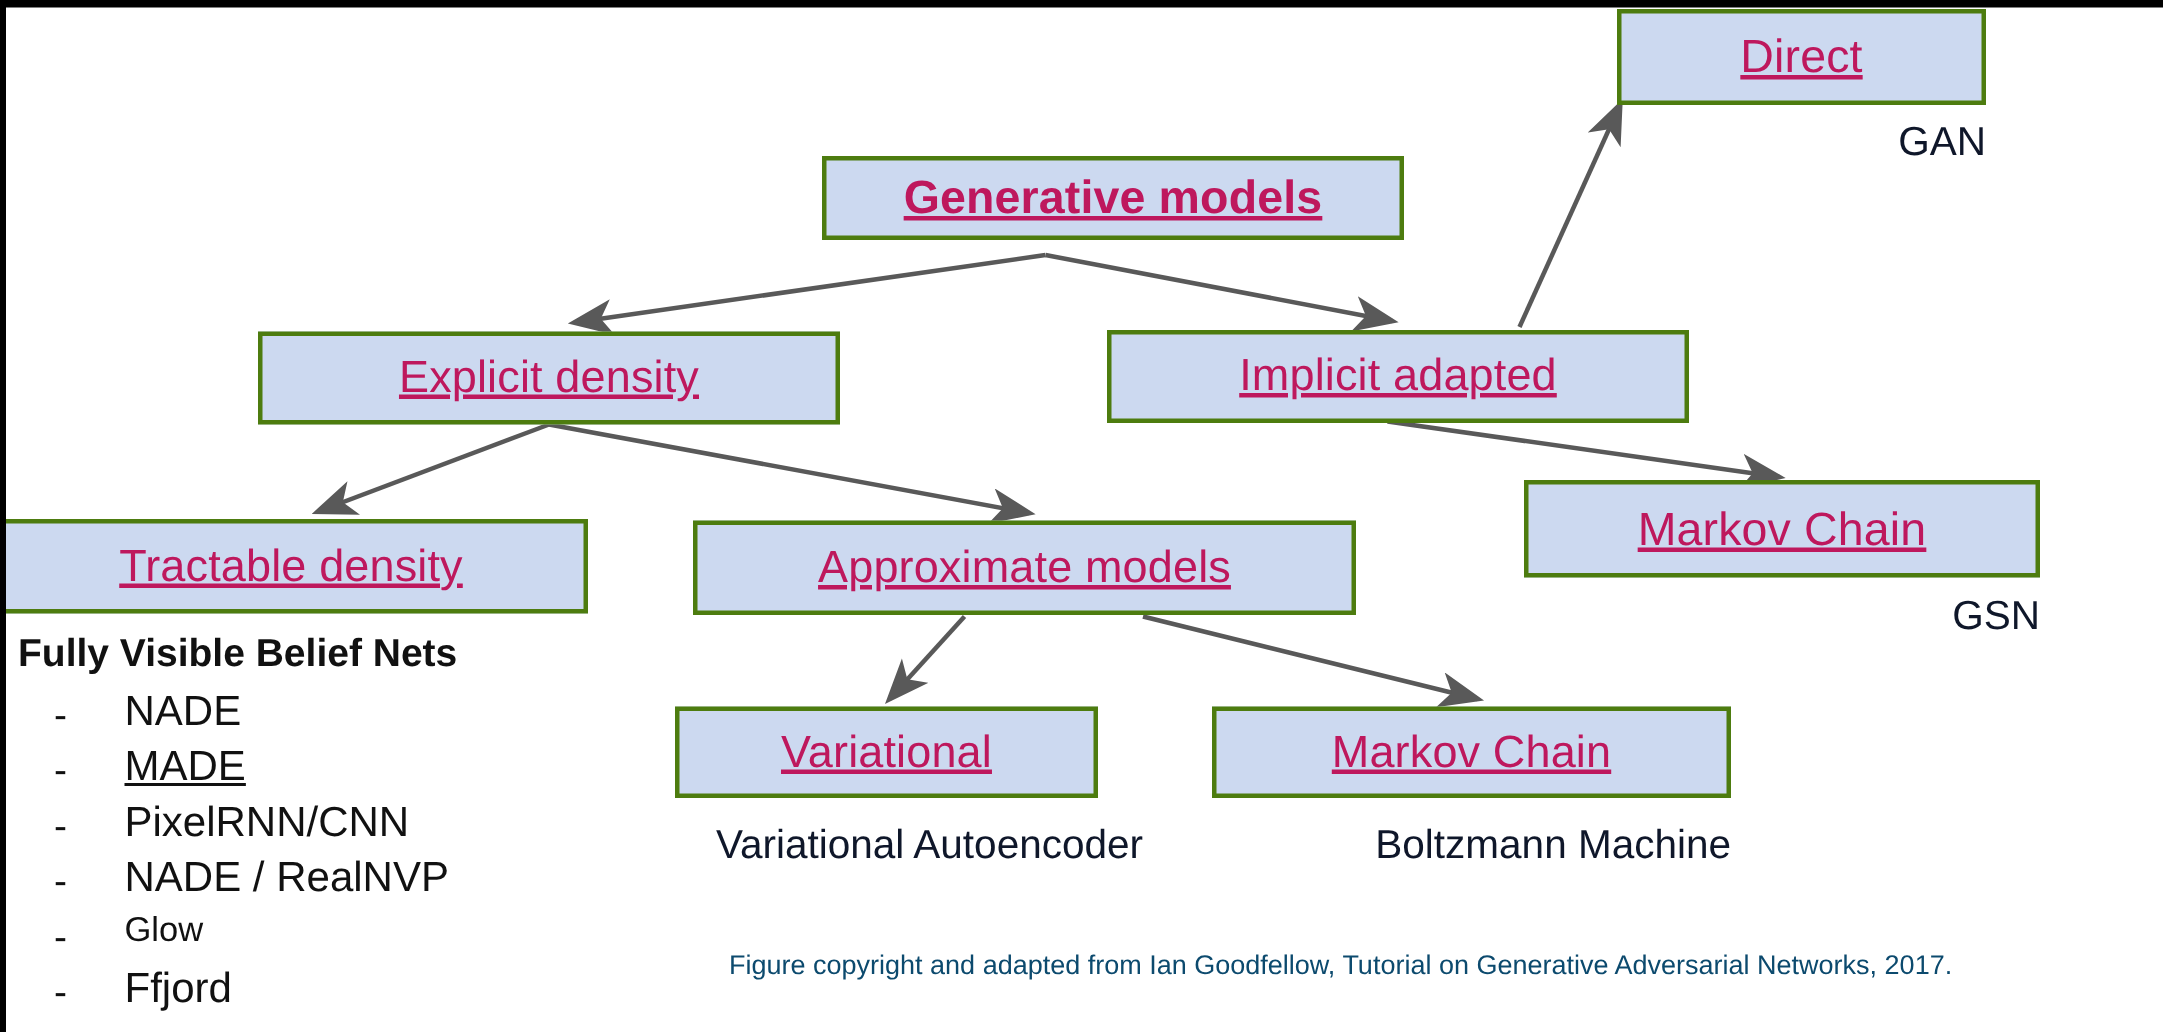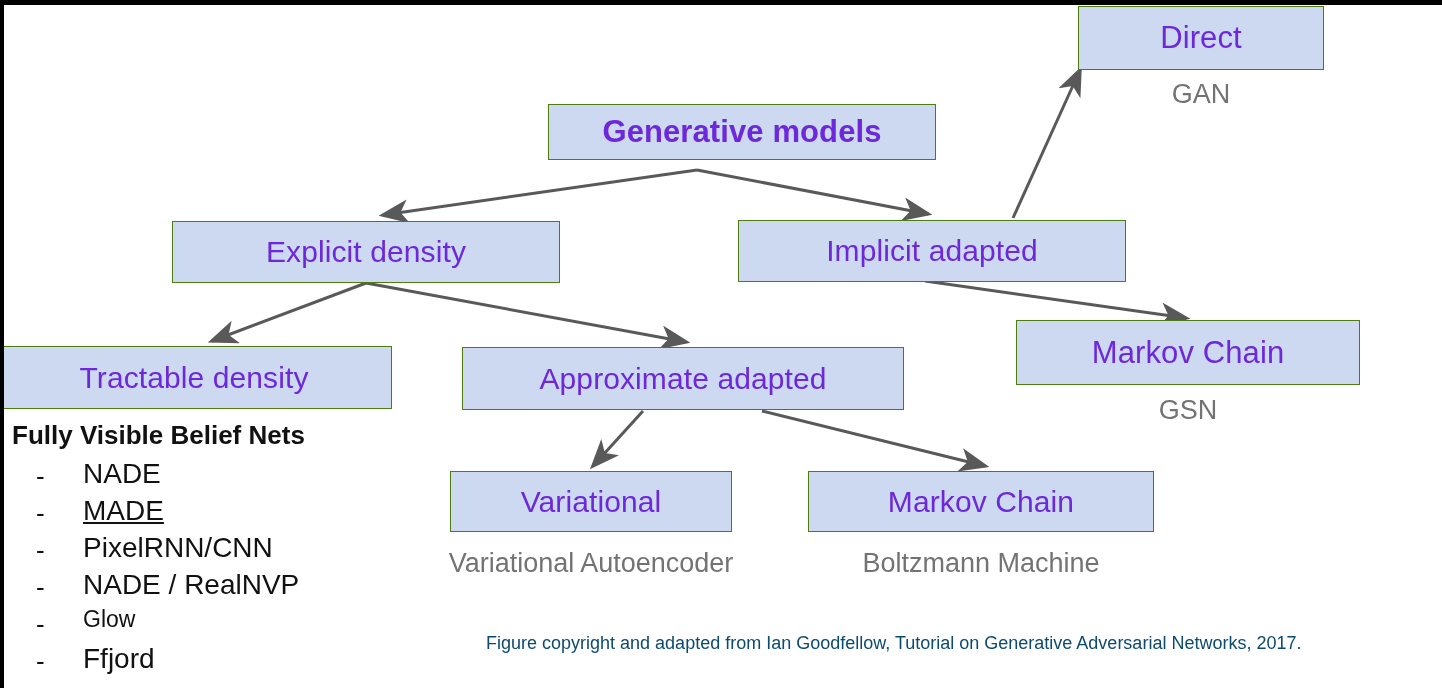--- a/index.html
+++ b/index.html
@@ -34,35 +34,36 @@
     position: absolute;
     left: 0; top: 0;
     width: 1442px;
     height: 688px;
     overflow: visible;
   }
 
   .node {
     position: absolute;
     background: #ccd9f0;
-    border: 1px solid #4d7c0f;
+    border: 3px solid #4d7c0f;
     box-sizing: border-box;
     display: flex;
     align-items: center;
     justify-content: center;
-    color: #6d28d9;
+    color: #be185d;
     letter-spacing: 0.1px;
     white-space: nowrap;
+    text-decoration: underline;
   }
   .node span { display: block; }
 
   .caption {
     position: absolute;
-    text-align: center;
-    color: #737373;
+    text-align: right;
+    color: #0f172a;
     white-space: nowrap;
   }
 
   .list-title {
     position: absolute;
     white-space: nowrap;
     color: #111111;
   }
   .list-row {
     position: absolute;
@@ -119,21 +120,21 @@
 
   <div class="node" style="left:738px; top:220px; width:388px; height:62px; font-size:30px;">
     <span>Implicit adapted</span>
   </div>
 
   <div class="node" style="left:-4px; top:346px; width:396px; height:63px; font-size:30px;">
     <span>Tractable density</span>
   </div>
 
   <div class="node" style="left:462px; top:347px; width:442px; height:63px; font-size:30px;">
-    <span>Approximate adapted</span>
+    <span>Approximate models</span>
   </div>
 
   <div class="node" style="left:1078px; top:6px; width:246px; height:64px; font-size:31px;">
     <span>Direct</span>
   </div>
 
   <div class="node" style="left:1016px; top:320px; width:344px; height:65px; font-size:31px;">
     <span>Markov Chain</span>
   </div>
 

